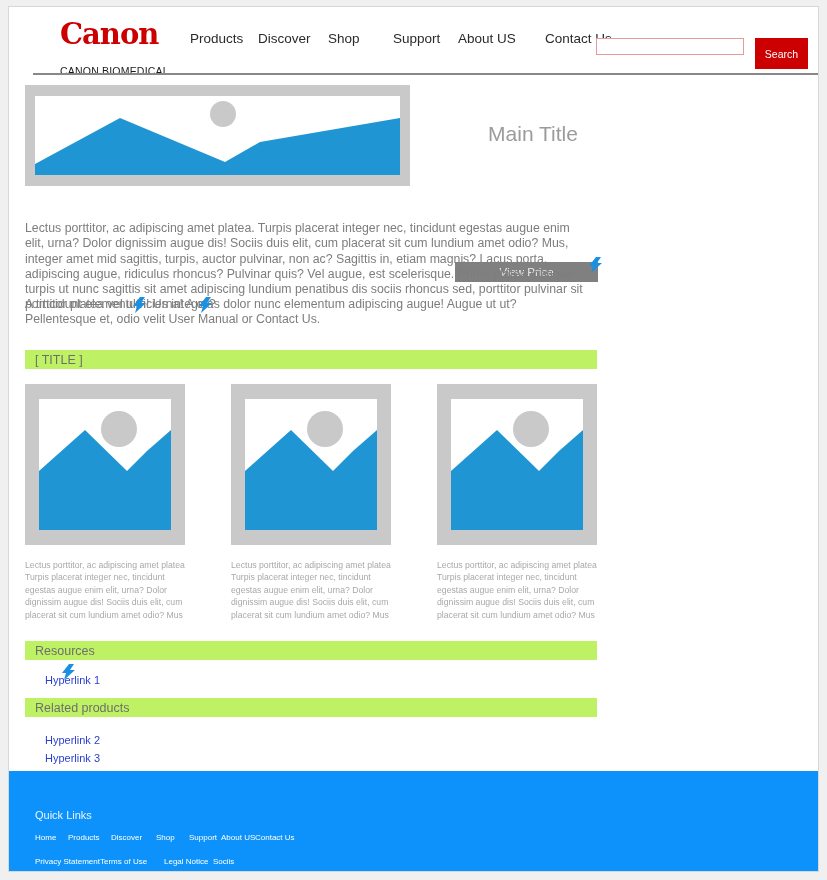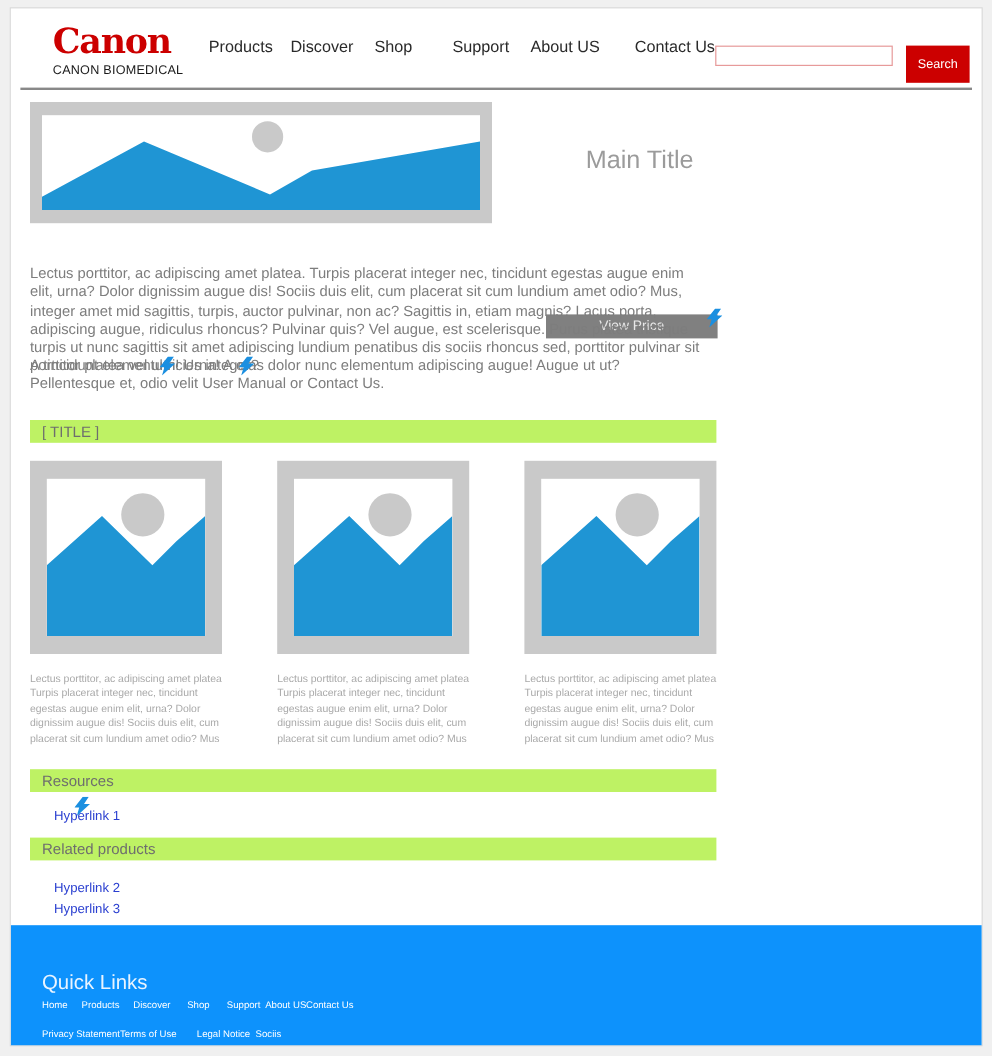--- a/index.html
+++ b/index.html
@@ -16,20 +16,21 @@
   .page {
     position: absolute;
     left: 8px;
     top: 6px;
     width: 811px;
     height: 866px;
     background: #ffffff;
     border: 1px solid #d8d8d8;
     box-sizing: border-box;
     overflow: hidden;
+    padding-left: 16px;
   }
 
   
   .header {
     position: relative;
     height: 62px;
   }
   .logo-wrap {
     position: absolute;
     left: 35px;
@@ -42,21 +43,21 @@
     font-size: 29px;
     line-height: 30px;
     color: #cc0000;
     letter-spacing: -1px;
   }
   .logo-sub {
     font-size: 10.5px;
     line-height: 13px;
     color: #1a1a1a;
     letter-spacing: 0.2px;
-    margin-top: 4px;
+    margin-top: 16px;
   }
   .nav {
     position: absolute;
     left: 165px;
     top: 31px;
     display: flex;
     align-items: center;
   }
   .nav-item {
     font-size: 13.5px;
@@ -244,21 +245,21 @@
     left: 0;
     top: 764px;
     width: 811px;
     height: 102px;
     background: #0d92fc;
   }
   .footer-title {
     position: absolute;
     left: 26px;
     top: 38px;
-    font-size: 17px;
+    font-size: 11px;
     color: #e9f4ff;
   }
   .footer-row {
     position: absolute;
     display: flex;
     align-items: center;
     white-space: nowrap;
   }
   .footer-row-1 { left: 26px; top: 66px; }
   .footer-row-2 { left: 26px; top: 90px; }

